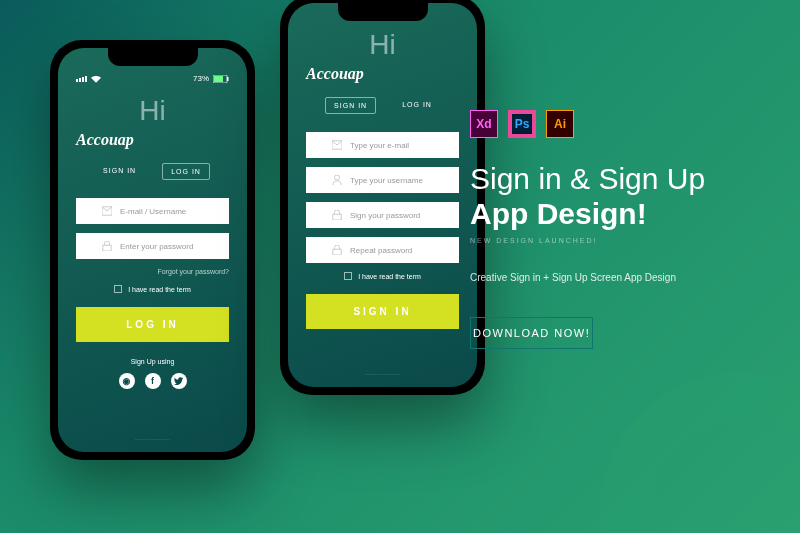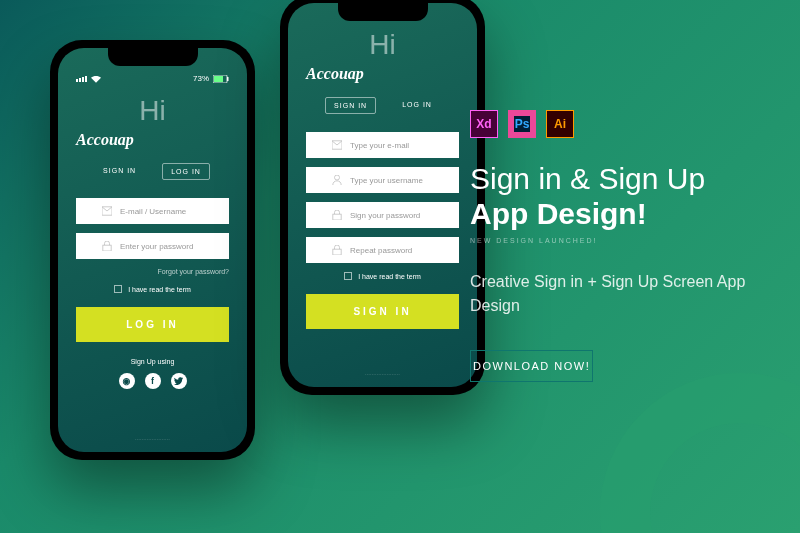--- a/index.html
+++ b/index.html
@@ -29,26 +29,26 @@
 .checkbox{width:8px;height:8px;border:1px solid rgba(255,255,255,0.6)}
 .btn{background:#d4e022;color:#fff;text-align:center;padding:12px;font-size:10px;letter-spacing:3px;font-weight:600;cursor:pointer}
 .signup-using{text-align:center;font-size:7px;margin-top:16px;margin-bottom:8px}
 .socials{display:flex;justify-content:center;gap:10px}
 .social{width:16px;height:16px;border-radius:50%;background:#fff;display:flex;align-items:center;justify-content:center;font-size:9px;color:#0a4a4a;font-weight:bold}
 .footer{text-align:center;font-size:5px;opacity:0.4;position:absolute;bottom:10px;left:0;right:0}
 .content{position:absolute;right:50px;top:110px;color:#fff;width:280px}
 .app-icons{display:flex;gap:10px;margin-bottom:24px}
 .app-icon{width:28px;height:28px;border-radius:0;display:flex;align-items:center;justify-content:center;font-size:12px;font-weight:bold}
 .xd{background:#470137;color:#ff61f6;border:1px solid #ff61f6}
-.ps{background:#001e36;color:#31a8ff;border:6px solid #ec4899}
+.ps{background:#001e36;color:#31a8ff;border:4px solid #ec4899}
 .ai{background:#330000;color:#ff9a00;border:1px solid #ff9a00}
 .headline{font-size:30px;font-weight:300;line-height:1.15;margin-bottom:6px}
 .headline strong{font-weight:700}
 .tagline{font-size:7px;letter-spacing:2px;opacity:0.5;margin-bottom:26px}
-.desc{font-size:16px;opacity:0.85;line-height:1.5;margin-bottom:32px}
+.desc{font-size:10px;opacity:0.85;line-height:1.5;margin-bottom:32px}
 .download{display:inline-block;border:1px solid #0f766e;padding:9px 2px;font-size:11px;letter-spacing:1.5px;cursor:pointer}
 svg{display:block}
 </style>
 </head>
 <body>
 
 <div class="ring"></div>
 
 <div class="phones">
 

